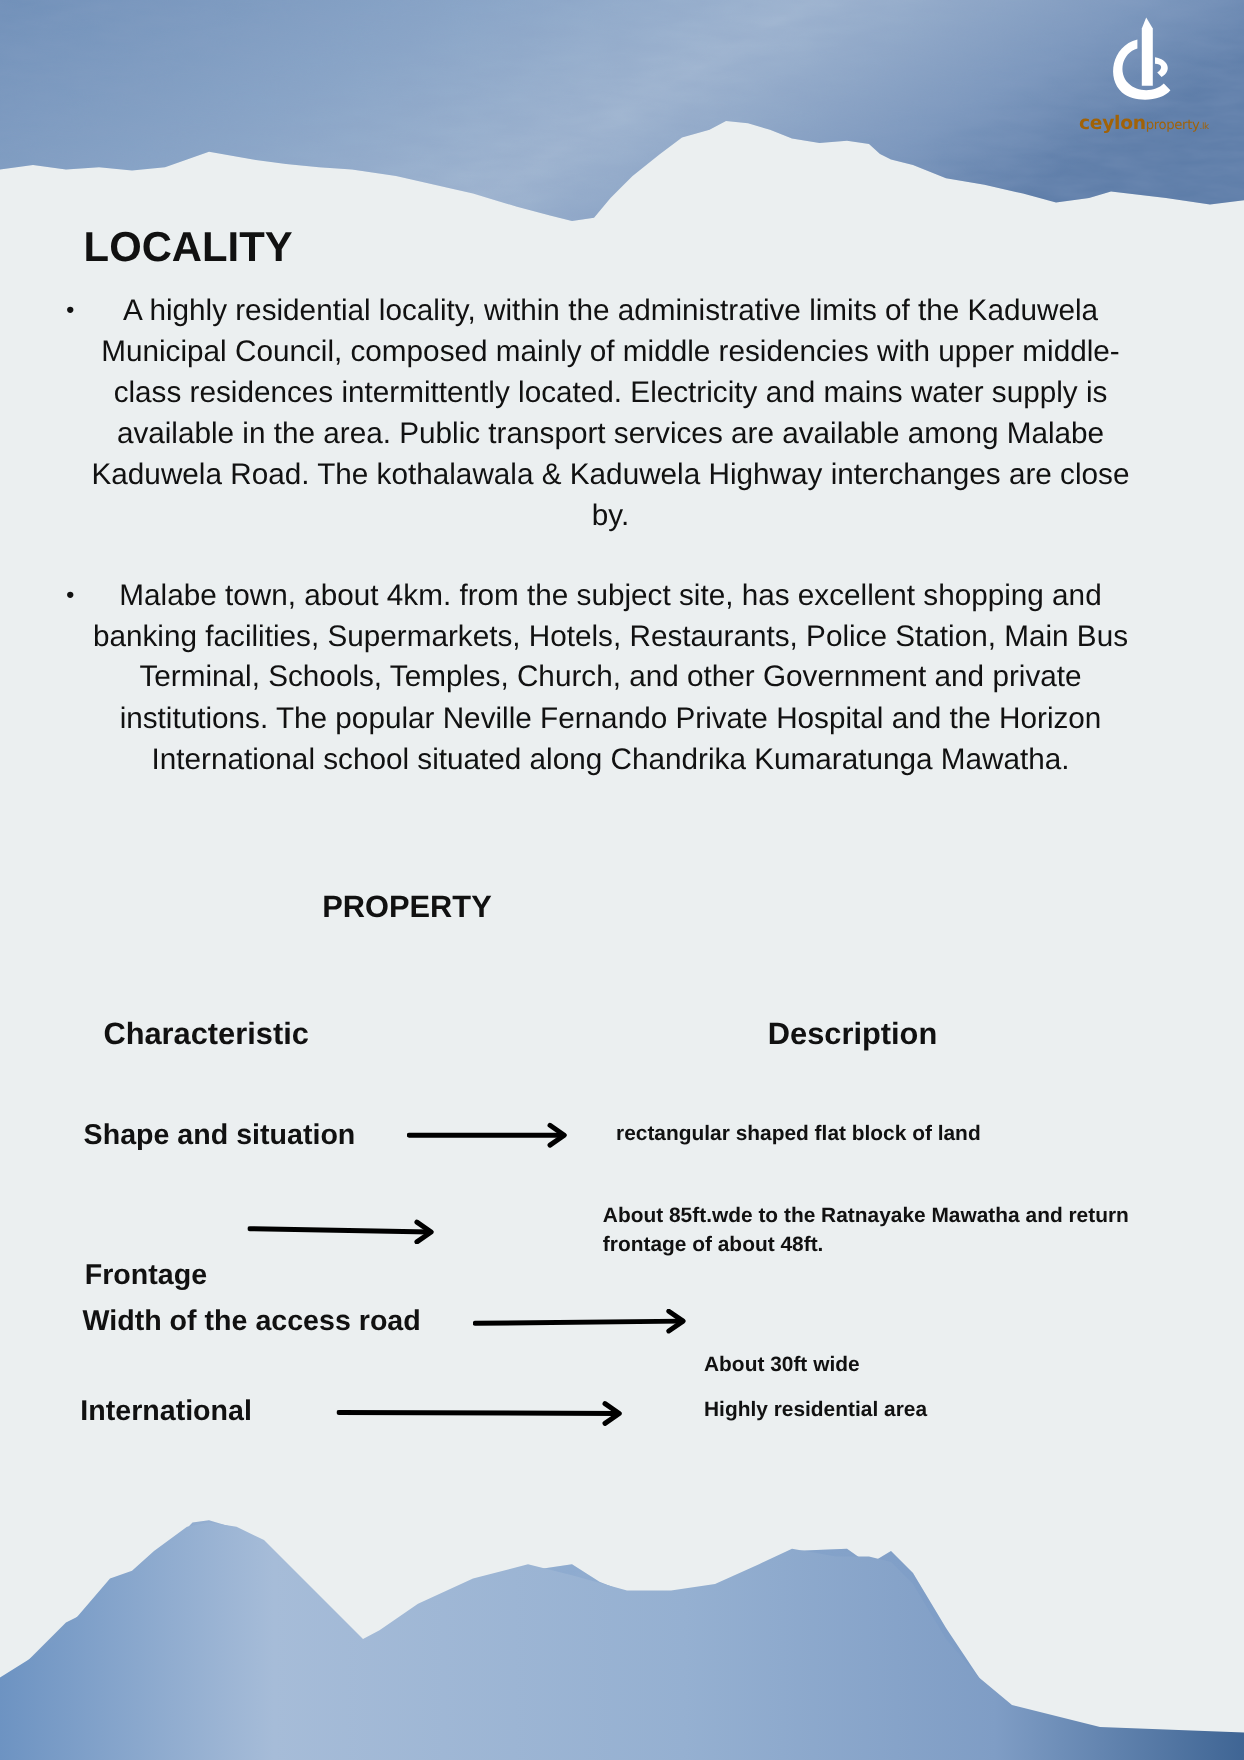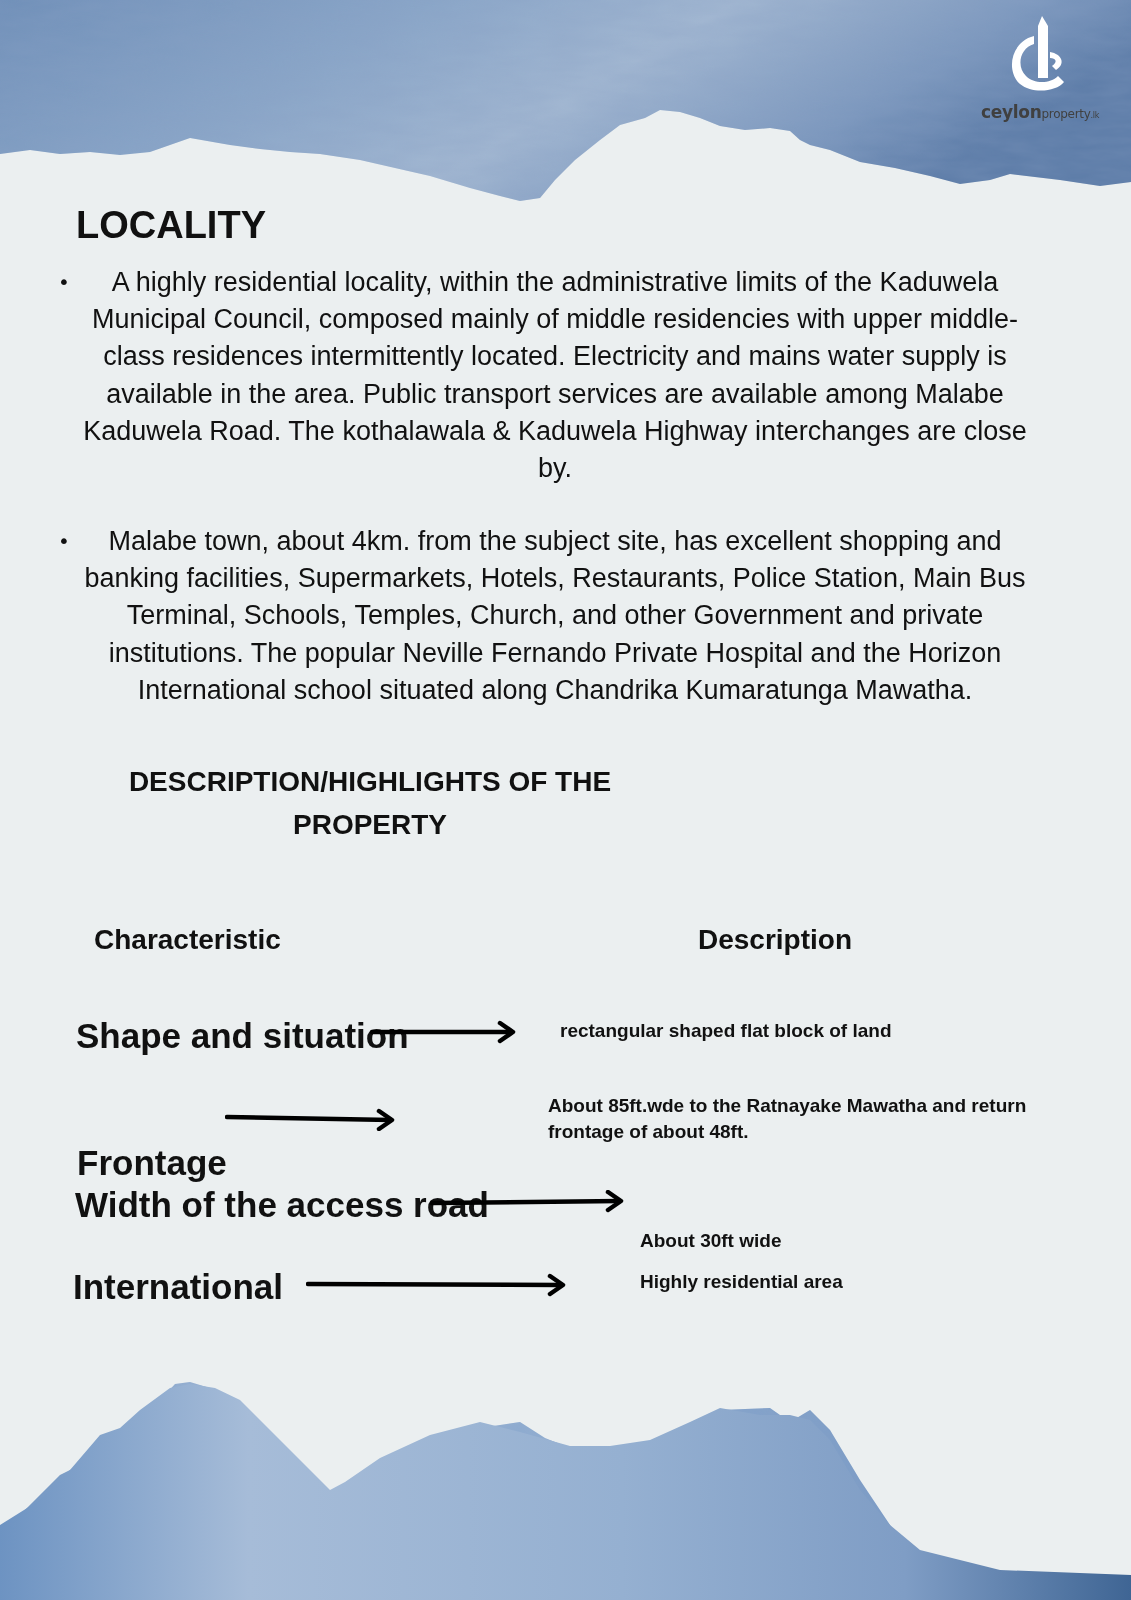--- a/index.html
+++ b/index.html
@@ -6,39 +6,39 @@
   body {
     width: 1131px; height: 1600px; position: relative; overflow: hidden;
     background: #ebeff0;
     font-family: "DejaVu Sans", sans-serif;
     color: #111;
   }
   .top-wash { position: absolute; left: 0; top: 0; width: 1131px; height: 220px; }
   .bottom-wash { position: absolute; left: 0; top: 1370px; width: 1131px; height: 230px; }
   .logo { position: absolute; left: 955px; top: 12px; width: 170px; height: 118px; text-align: center; }
   .logo svg { display: block; margin: 0 auto; }
-  .logo-text { color: #404040; font-family: "DejaVu Sans", sans-serif; font-weight: bold; font-size: 17px; margin-top: 2px; letter-spacing: -0.3px; }
+  .logo-text { color: #a16207; font-family: "DejaVu Sans", sans-serif; font-weight: bold; font-size: 17px; margin-top: 2px; letter-spacing: -0.3px; }
   .logo-text .sm { font-size: 12px; font-weight: normal; }
   .logo-text .xs { font-size: 8px; font-weight: normal; }
 
   .h-locality { position: absolute; left: 76px; top: 204px; font-family: "Liberation Sans", sans-serif; font-weight: bold; font-size: 38px; margin: 0; }
   .para { position: absolute; left: 80px; width: 950px; text-align: center; font-family: "Liberation Sans", sans-serif; font-size: 27px; line-height: 37.2px; margin: 0; }
   .p1 { top: 264px; }
   .p2 { top: 523px; }
   .bullet { position: absolute; left: 58px; font-size: 20px; }
   .b1 { top: 270px; }
   .b2 { top: 529px; }
 
   .h-desc { position: absolute; left: 90px; top: 760px; width: 560px; text-align: center; font-family: "Liberation Sans", sans-serif; font-weight: bold; font-size: 28px; line-height: 43px; margin: 0; }
 
   .col-head { position: absolute; top: 924px; font-family: "Liberation Sans", sans-serif; font-weight: bold; font-size: 28px; }
   .col-char { left: 94px; }
   .col-desc { left: 698px; }
 
-  .row-label { position: absolute; font-family: "Liberation Sans", sans-serif; font-weight: bold; font-size: 35px; white-space: nowrap; }
+  .row-label { position: absolute; font-family: "Liberation Sans", sans-serif; font-weight: bold; font-size: 26px; white-space: nowrap; }
   .row-value { position: absolute; font-family: "Liberation Sans", sans-serif; font-weight: bold; font-size: 19px; line-height: 26px; }
   .arrow { position: absolute; height: 24px; }
 </style>
 </head>
 <body>
 
 <svg class="top-wash" viewBox="0 0 1131 220" preserveAspectRatio="none">
   <defs>
     <linearGradient id="tg" x1="0" y1="0" x2="1" y2="0.3">
       <stop offset="0" stop-color="#6f8fb8"></stop>
@@ -66,21 +66,21 @@
   <div class="logo-text"><span>ceylon</span><span class="sm">property</span><span class="xs">.lk</span></div>
 </div>
 
 <h1 class="h-locality">LOCALITY</h1>
 <span class="bullet b1">•</span>
 <p class="para p1">A highly residential locality, within the administrative limits of the Kaduwela Municipal Council, composed mainly of middle residencies with upper middle-class residences intermittently located. Electricity and mains water supply is available in the area. Public transport services are available among Malabe Kaduwela Road. The kothalawala &amp; Kaduwela Highway interchanges are close by.</p>
 <span class="bullet b2">•</span>
 <p class="para p2">Malabe town, about 4km. from the subject site, has excellent shopping and banking facilities, Supermarkets, Hotels, Restaurants, Police Station, Main Bus Terminal, Schools, Temples, Church, and other Government and private institutions. The popular Neville Fernando Private Hospital and the Horizon International school situated along Chandrika Kumaratunga Mawatha.</p>
 
 <h2 class="h-desc">
-  <span>DESCRIPTION/HIGHLIGHTS OF THE</span><br>
+  <br>
   <span>PROPERTY</span>
 </h2>
 
 <div class="col-head col-char">Characteristic</div>
 <div class="col-head col-desc">Description</div>
 
 <div class="row-label" style="left:76px; top:1016px;">Shape and situation</div>
 <svg class="arrow" style="left:370px; top:1020px; width:148px;" viewBox="0 0 148 24">
   <line x1="2" y1="12" x2="142" y2="12" stroke="#000" stroke-width="4.5" stroke-linecap="round"></line>
   <polyline points="130,3 143,12 130,21" fill="none" stroke="#000" stroke-width="4.5" stroke-linecap="round" stroke-linejoin="round"></polyline>

